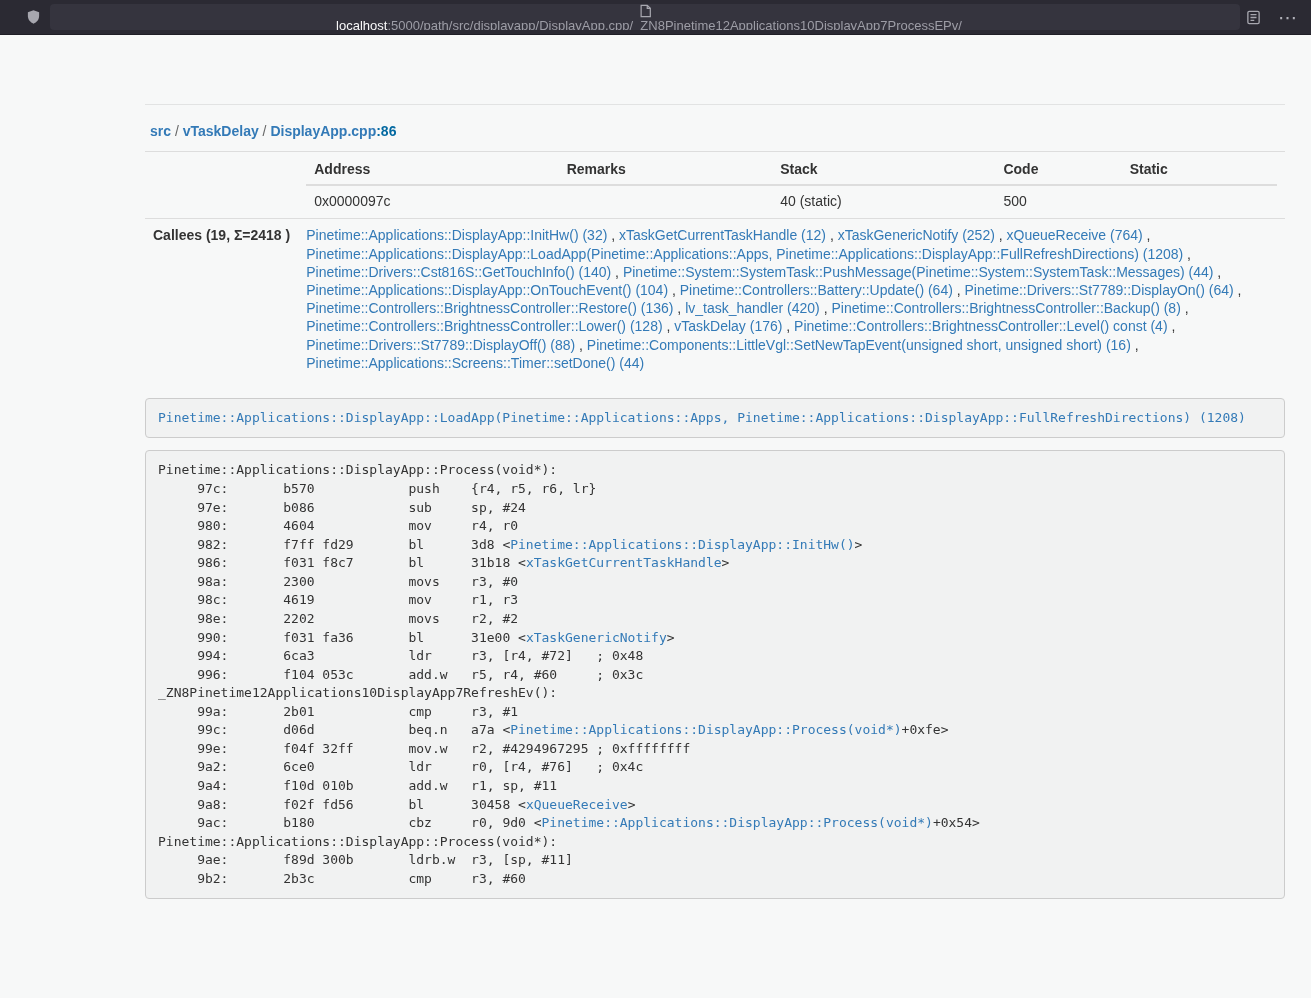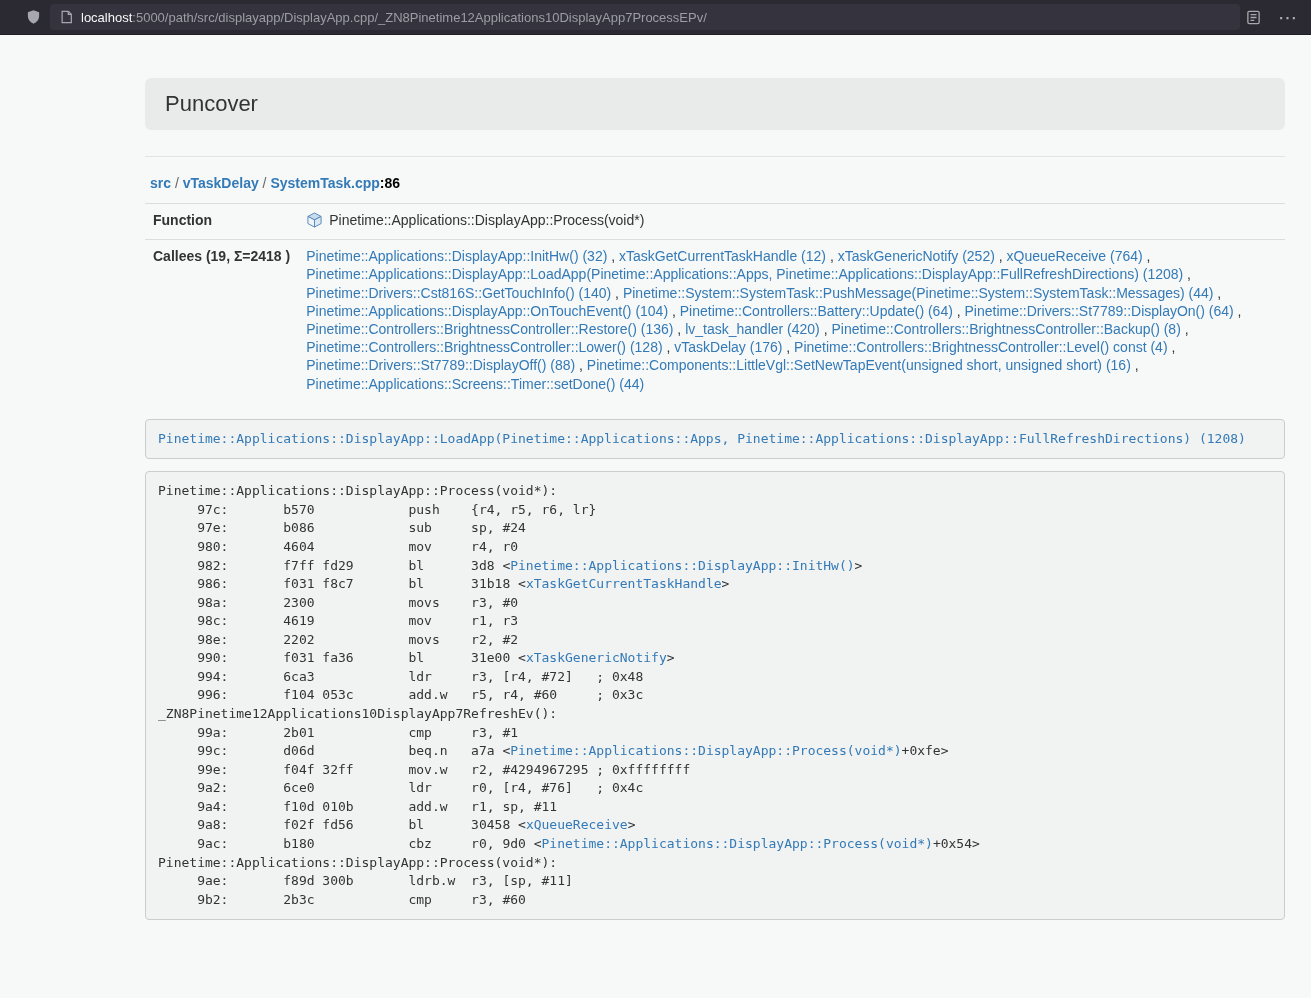--- a/index.html
+++ b/index.html
@@ -13,37 +13,37 @@
 
   
   .chrome {
     height: 35px; background: #2b2a33; border-bottom: 1px solid #1f1e26;
     display: flex; align-items: center;
   }
   .shield { margin-left: 26px; display: flex; align-items: center; }
   .urlbar {
     margin-left: 9px; width: 1190px; height: 26px;
     background: #35343e; border-radius: 4px;
-    display: flex; align-items: center; padding: 0 10px;
+    display: flex; align-items: center; padding: 0 10px; flex-direction: column;
   }
   .url { font-size: 13px; margin-left: 8px; white-space: nowrap; overflow: hidden; }
   .host { color: #f9f9fa; }
   .rest { color: #9d9da6; }
   .chrome-right { margin-left: auto; display: flex; align-items: center; gap: 17px; margin-right: 13px; }
   .dots { color: #b1b1b9; font-size: 19px; line-height: 1; letter-spacing: 1px; }
 
   
   .page { width: 1140px; margin-left: 145px; padding-top: 43px; }
   .jumbotron { background: #e9eaea; border-radius: 6px; padding: 13px 20px; }
   .jumbotron h1 { margin: 0; font-size: 22px; font-weight: 500; color: #333; }
   hr.divider { border: none; border-top: 1px solid #e2e3e3; margin: 26px 0 0 0; }
 
   .breadcrumb { margin: 18px 0 12px 5px; font-size: 14px; font-weight: bold; }
   .bc-sep { color: #666; font-weight: normal; }
-  .bc-suffix { color: #000000; }
+  .bc-suffix { color: #0369a1; }
 
   .lnk { color: #337ab7; text-decoration: none; cursor: pointer; }
 
   
   .ptable { width: 100%; border-collapse: collapse; font-size: 14px; color: #333; }
   .ptable > tbody > tr > th,
   .ptable > tbody > tr > td {
     border-top: 1px solid #ddd; padding: 7px 8px;
     text-align: left; vertical-align: top; line-height: 1.3;
   }
@@ -97,40 +97,50 @@
           <rect x="2" y="1.5" width="12" height="13" rx="1.5" fill="none" stroke="#a7a7af" stroke-width="1.4"></rect>
           <path d="M4.8 5 h6.4 M4.8 8 h6.4 M4.8 11 h4" stroke="#a7a7af" stroke-width="1.4" fill="none"></path>
         </svg>
     </span>
     <span class="dots">⋯</span>
   </div>
 </div>
 
 <div class="page">
 
-  <div class="jumbotron">
-    <h1>Puncover</h1>
-  </div>
 
   <hr class="divider">
 
-  <div class="breadcrumb"><a class="lnk">src</a><span class="bc-sep"> / </span><a class="lnk">vTaskDelay</a><span class="bc-sep"> / </span><a class="lnk">SystemTask.cpp</a><span class="bc-suffix">:86</span></div>
+  <div class="breadcrumb"><a class="lnk">src</a><span class="bc-sep"> / </span><a class="lnk">vTaskDelay</a><span class="bc-sep"> / </span><a class="lnk">DisplayApp.cpp</a><span class="bc-suffix">:86</span></div>
 
   <table class="ptable">
     <tbody>
       <tr>
-        <th class="rowhead">Function</th>
-        <td>
-          <span class="fn-icon">
-            <svg width="17" height="16" viewBox="0 0 18 17">
-                <polygon points="9,1 16,4.7 9,8.4 2,4.7" fill="#c7dbee" stroke="#5586b5"></polygon>
-                <polygon points="2,4.7 9,8.4 9,16 2,12.3" fill="#eef4fa" stroke="#5586b5"></polygon>
-                <polygon points="16,4.7 9,8.4 9,16 16,12.3" fill="#dbe8f4" stroke="#5586b5"></polygon>
-              </svg>
-          </span><span>Pinetime::Applications::DisplayApp::Process(void*)</span>
+        <th class="rowhead"></th>
+        <td class="cell-nested">
+          <table class="ntable">
+            <thead>
+              <tr>
+                <th class="c-address">Address</th>
+                <th class="c-remarks">Remarks</th>
+                <th class="c-stack">Stack</th>
+                <th class="c-code">Code</th>
+                <th class="c-static">Static</th>
+              </tr>
+            </thead>
+            <tbody>
+              <tr>
+                <td>0x0000097c</td>
+                <td></td>
+                <td>40 (static)</td>
+                <td>500</td>
+                <td></td>
+              </tr>
+            </tbody>
+          </table>
         </td>
       </tr>
       <tr>
         <th class="rowhead">Callees (19, Σ=2418 )</th>
         <td class="callees-cell"><a class="lnk">Pinetime::Applications::DisplayApp::InitHw() (32)</a> , <a class="lnk">xTaskGetCurrentTaskHandle (12)</a> , <a class="lnk">xTaskGenericNotify (252)</a> , <a class="lnk">xQueueReceive (764)</a> , <a class="lnk">Pinetime::Applications::DisplayApp::LoadApp(Pinetime::Applications::Apps, Pinetime::Applications::DisplayApp::FullRefreshDirections) (1208)</a> , <a class="lnk">Pinetime::Drivers::Cst816S::GetTouchInfo() (140)</a> , <a class="lnk">Pinetime::System::SystemTask::PushMessage(Pinetime::System::SystemTask::Messages) (44)</a> , <a class="lnk">Pinetime::Applications::DisplayApp::OnTouchEvent() (104)</a> , <a class="lnk">Pinetime::Controllers::Battery::Update() (64)</a> , <a class="lnk">Pinetime::Drivers::St7789::DisplayOn() (64)</a> , <a class="lnk">Pinetime::Controllers::BrightnessController::Restore() (136)</a> , <a class="lnk">lv_task_handler (420)</a> , <a class="lnk">Pinetime::Controllers::BrightnessController::Backup() (8)</a> , <a class="lnk">Pinetime::Controllers::BrightnessController::Lower() (128)</a> , <a class="lnk">vTaskDelay (176)</a> , <a class="lnk">Pinetime::Controllers::BrightnessController::Level() const (4)</a> , <a class="lnk">Pinetime::Drivers::St7789::DisplayOff() (88)</a> , <a class="lnk">Pinetime::Components::LittleVgl::SetNewTapEvent(unsigned short, unsigned short) (16)</a> , <a class="lnk">Pinetime::Applications::Screens::Timer::setDone() (44)</a></td>
       </tr>
     </tbody>
   </table>
 
   <pre class="symbox"><a class="lnk">Pinetime::Applications::DisplayApp::LoadApp(Pinetime::Applications::Apps, Pinetime::Applications::DisplayApp::FullRefreshDirections) (1208)</a></pre>

